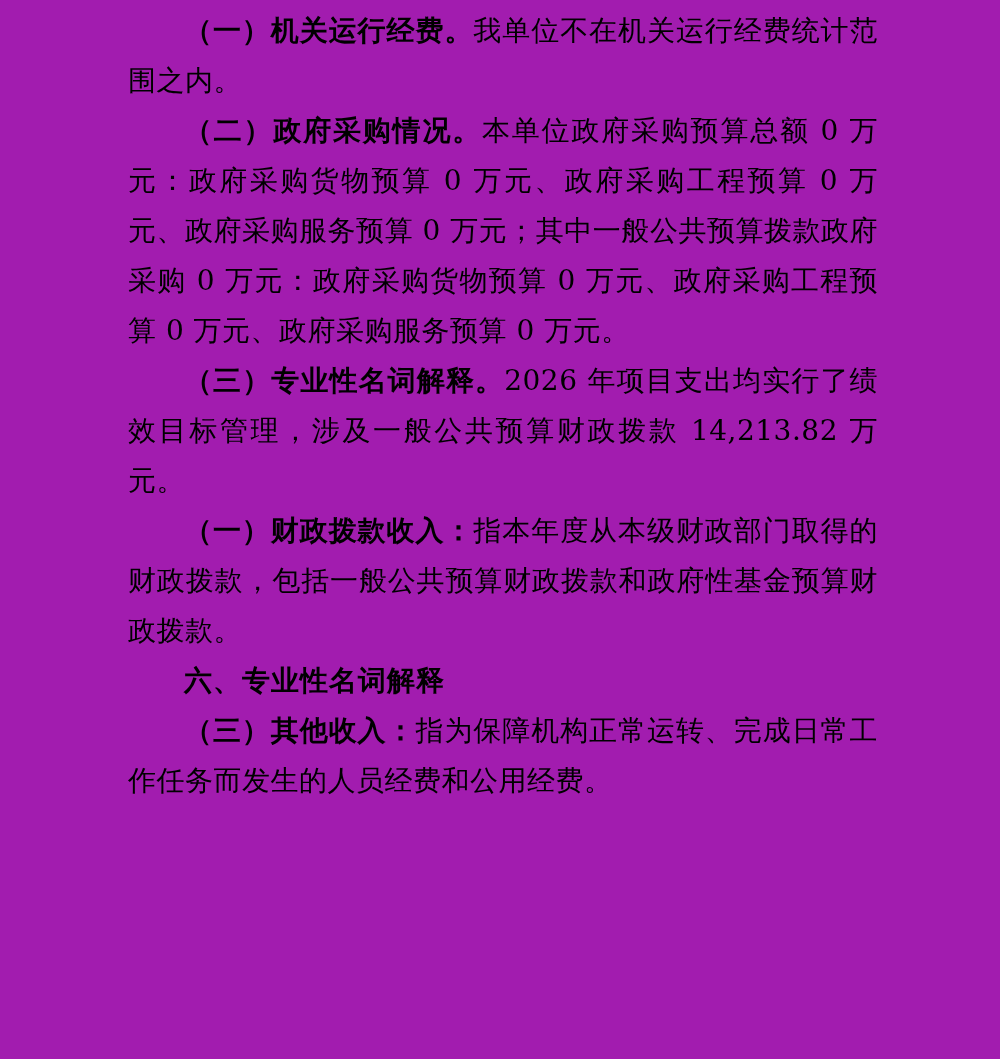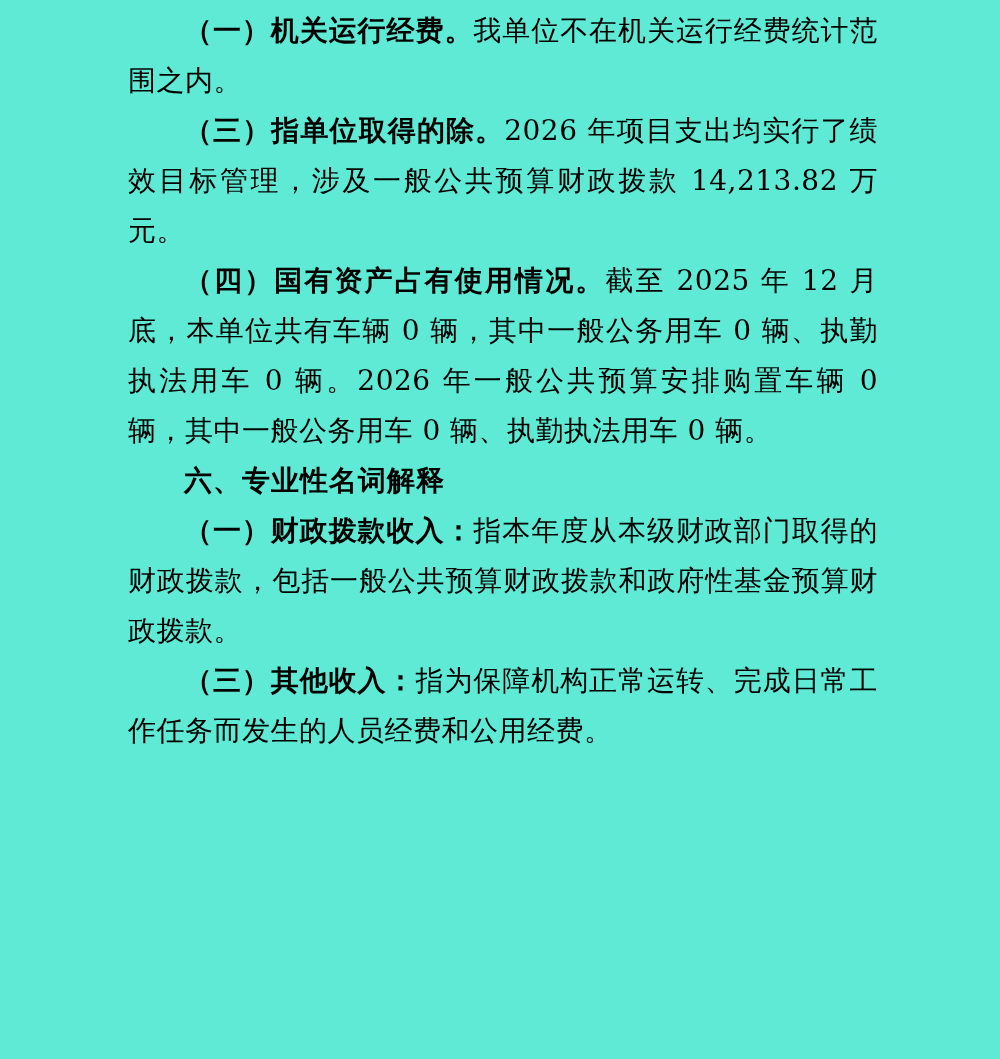--- a/index.html
+++ b/index.html
@@ -12,21 +12,21 @@
     height: 1059px;
     overflow: hidden;
     color: #000000;
     font-family: "DejaVu Serif", "Liberation Serif", serif;
   }
   .doc-page {
     box-sizing: border-box;
     width: 1000px;
     height: 1059px;
     padding: 6px 122px 0 128px;
-    background: #5eead4;
+    background: #a21caf;
   }
   .para {
     margin: 0;
     font-size: 28px;
     line-height: 50px;
     text-align: justify;
     text-indent: 2em;
     letter-spacing: 0.5px;
     word-break: break-all;
   }
@@ -39,19 +39,19 @@
     text-align: left;
     letter-spacing: 1px;
   }
 </style>
 </head>
 <body>
 
 <div class="doc-page">
   <div id="doc-body">
       <p class="para"><span class="lead">（一）机关运行经费。</span><span class="body-text">我单位不在机关运行经费统计范围之内。</span></p>
-      <p class="para"><span class="lead">（三）指单位取得的除。</span><span class="body-text">2026 年项目支出均实行了绩效目标管理，涉及一般公共预算财政拨款 14,213.82 万元。</span></p>
-      <p class="para"><span class="lead">（四）国有资产占有使用情况。</span><span class="body-text">截至 2025 年 12 月底，本单位共有车辆 0 辆，其中一般公务用车 0 辆、执勤执法用车 0 辆。2026 年一般公共预算安排购置车辆 0 辆，其中一般公务用车 0 辆、执勤执法用车 0 辆。</span></p>
+      <p class="para"><span class="lead">（二）政府采购情况。</span><span class="body-text">本单位政府采购预算总额 0 万元：政府采购货物预算 0 万元、政府采购工程预算 0 万元、政府采购服务预算 0 万元；其中一般公共预算拨款政府采购 0 万元：政府采购货物预算 0 万元、政府采购工程预算 0 万元、政府采购服务预算 0 万元。</span></p>
+      <p class="para"><span class="lead">（三）专业性名词解释。</span><span class="body-text">2026 年项目支出均实行了绩效目标管理，涉及一般公共预算财政拨款 14,213.82 万元。</span></p>
+      <p class="para"><span class="lead">（一）财政拨款收入：</span><span class="body-text">指本年度从本级财政部门取得的财政拨款，包括一般公共预算财政拨款和政府性基金预算财政拨款。</span></p>
       <p class="para heading"><span class="lead">六、专业性名词解释</span></p>
-      <p class="para"><span class="lead">（一）财政拨款收入：</span><span class="body-text">指本年度从本级财政部门取得的财政拨款，包括一般公共预算财政拨款和政府性基金预算财政拨款。</span></p>
       <p class="para"><span class="lead">（三）其他收入：</span><span class="body-text">指为保障机构正常运转、完成日常工作任务而发生的人员经费和公用经费。</span></p>
     </div>
 </div>
 
 </body></html>

